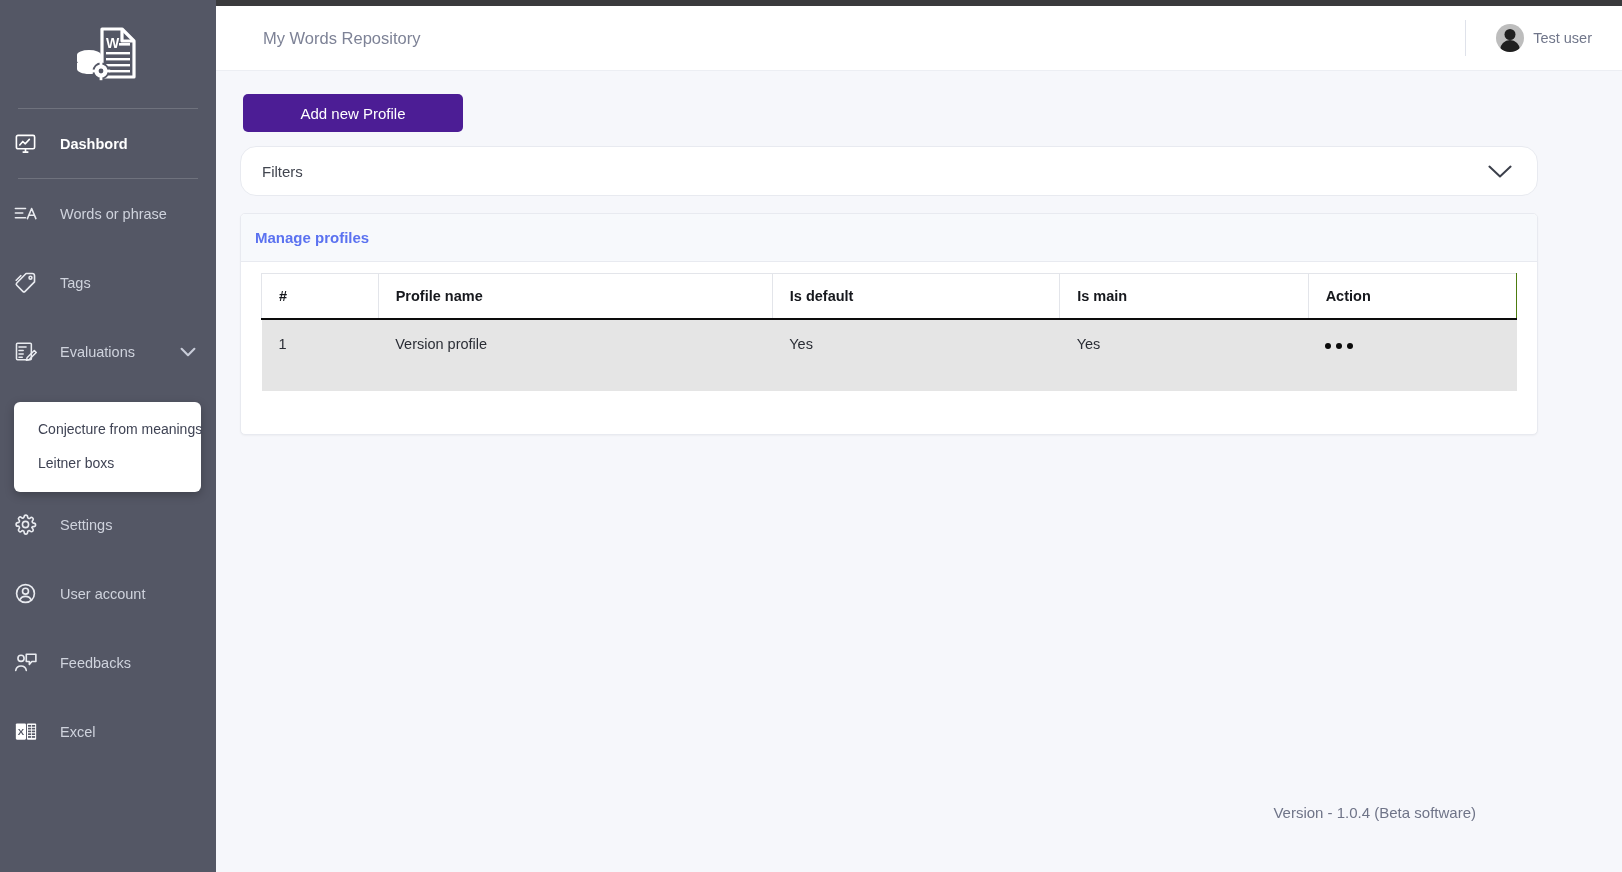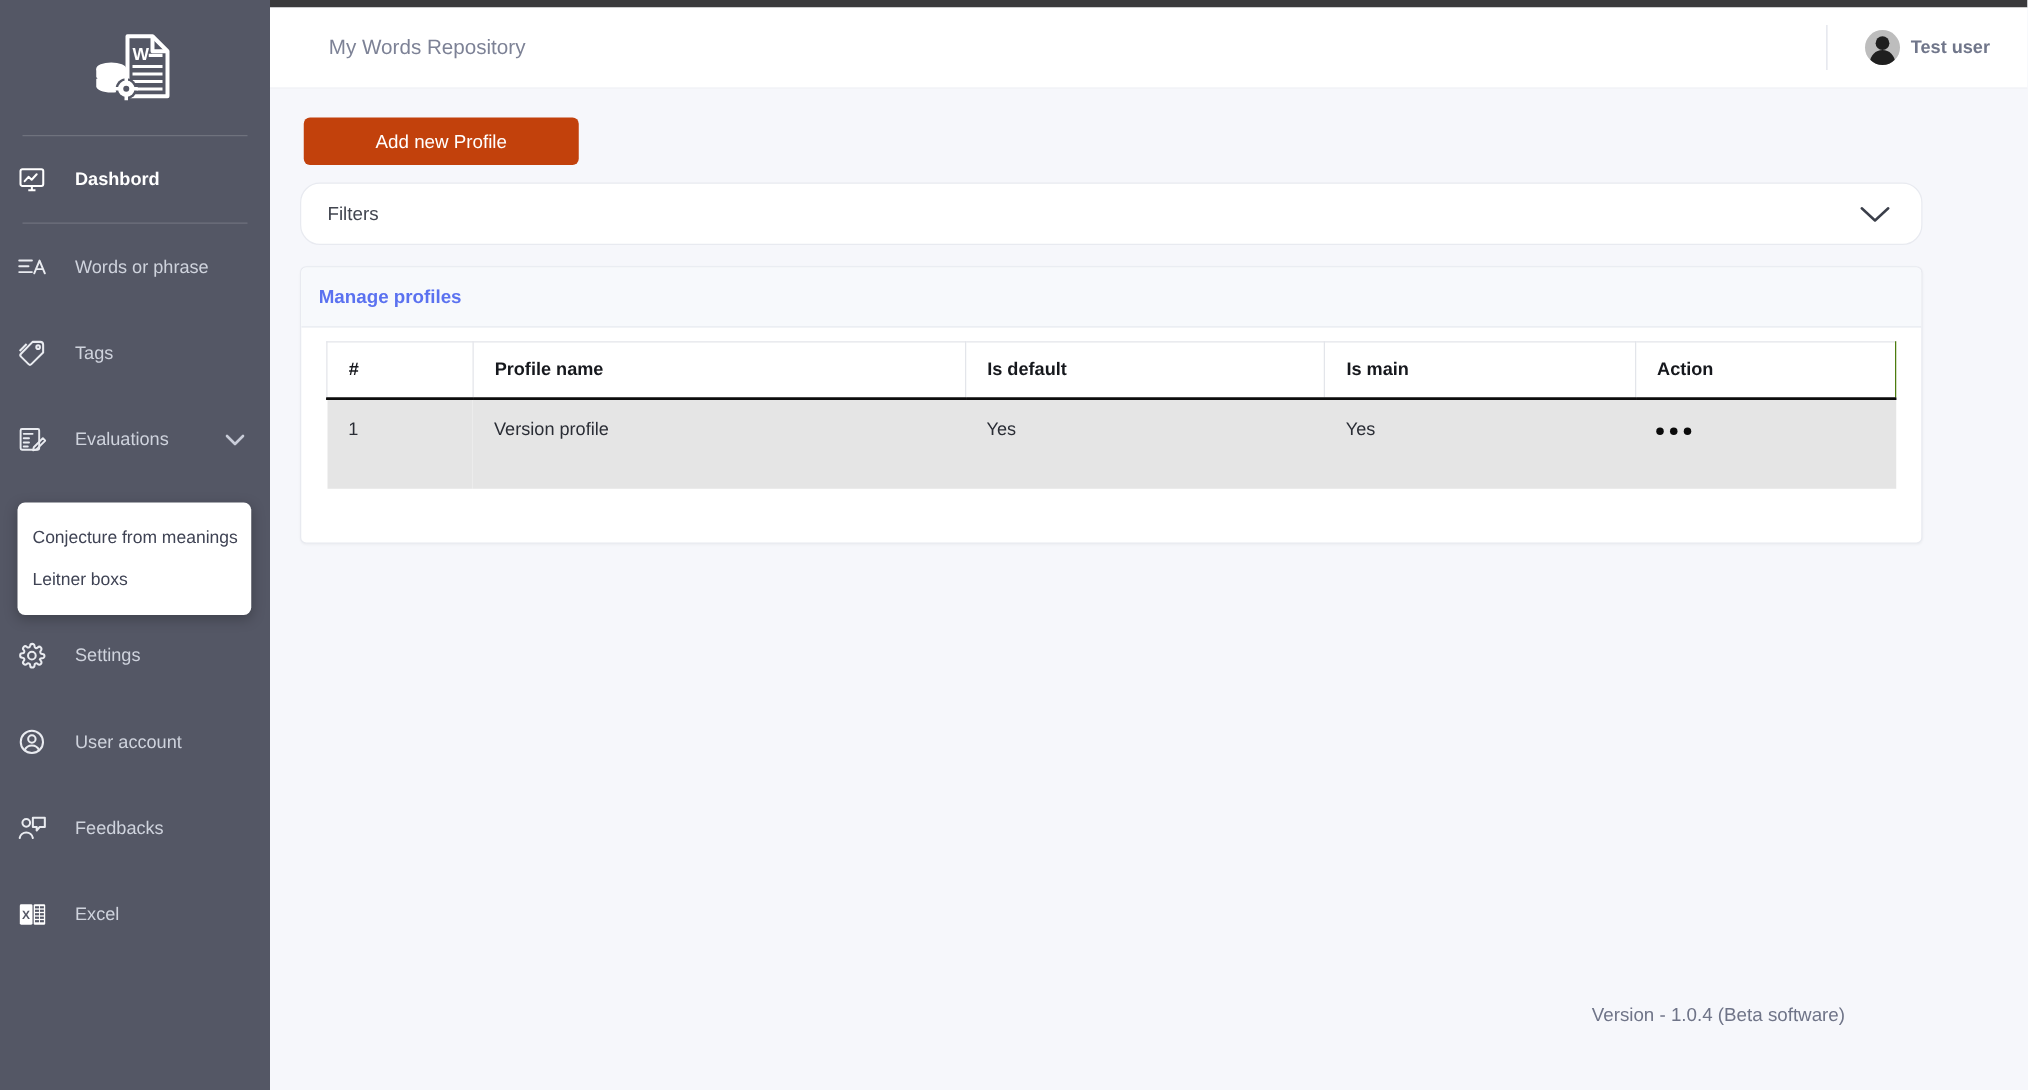--- a/index.html
+++ b/index.html
@@ -62,21 +62,21 @@
     position: absolute;
     left: 14px; top: 402px;
     width: 187px;
     background: #ffffff;
     border-radius: 6px;
     box-shadow: 0 3px 10px rgba(0,0,0,0.25);
     padding: 10px 0 12px 0;
     z-index: 30;
   }
   .submenu-item {
-    padding: 9px 0 9px 12px;
+    padding: 9px 0 9px 24px;
     font-size: 14px;
     color: #3f4354;
     cursor: pointer;
     white-space: nowrap;
   }
 
   
   .header {
     position: absolute; top: 6px; left: 216px; right: 0;
     height: 65px;
@@ -106,34 +106,34 @@
     margin-right: 9px;
   }
   .avatar .head {
     position: absolute; width: 11px; height: 11px; border-radius: 50%;
     background: #1f1f1f; left: 50%; top: 5px; transform: translateX(-50%);
   }
   .avatar .body {
     position: absolute; width: 20px; height: 13px; border-radius: 10px 10px 0 0;
     background: #1f1f1f; left: 50%; bottom: -1px; transform: translateX(-50%);
   }
-  .user-name { font-size: 14.5px; color: #6e7punctuation; color: #70768a; font-weight: bold; }
+  .user-name { font-size: 14.5px; color: #6e7punctuation; color: #70768a; }
 
   
   .main {
     position: absolute; top: 71px; left: 216px;
     width: 1406px; height: 801px;
     background: #f6f7fb;
     overflow: hidden;
   }
 
   .btn-add {
     position: absolute; left: 27px; top: 23px;
     width: 220px; height: 38px;
-    background: #c2410c;
+    background: #4c1d95;
     color: #ffffff;
     border: none; border-radius: 5px;
     font-size: 15px;
     font-family: "Liberation Sans", sans-serif;
     cursor: pointer;
   }
 
   .filters-card {
     position: absolute; left: 24px; top: 75px;
     width: 1298px; height: 50px;

